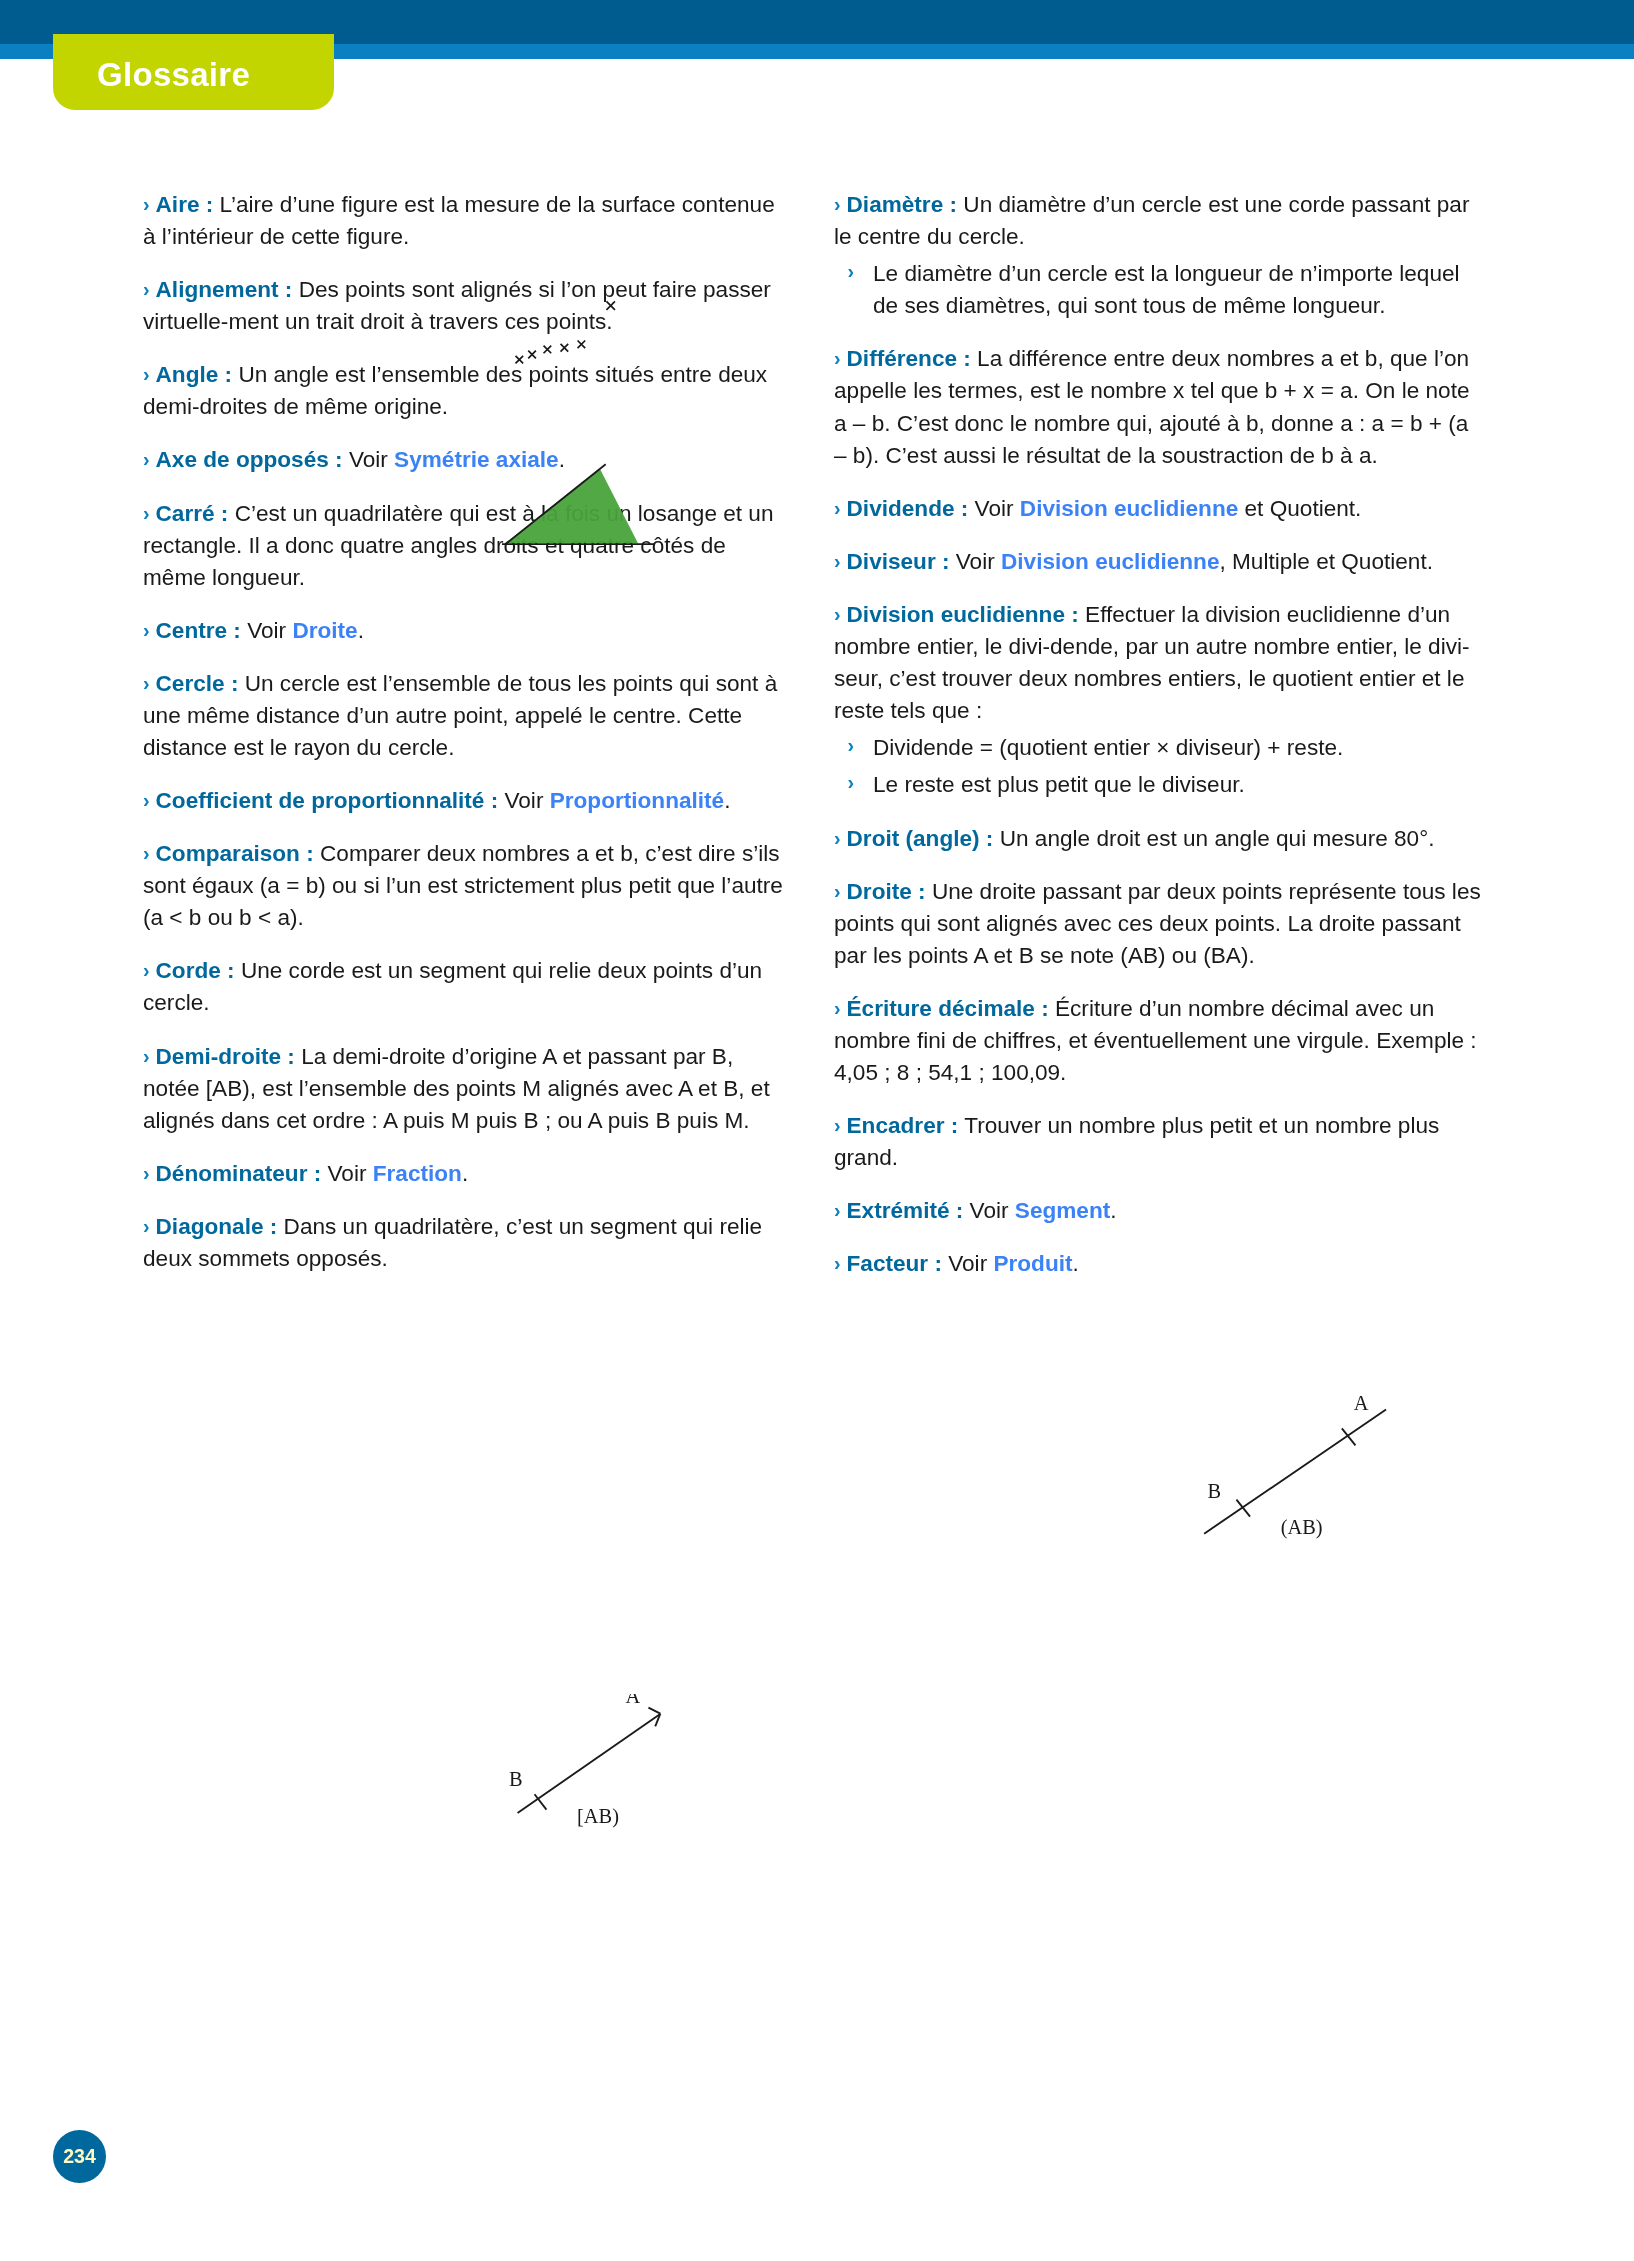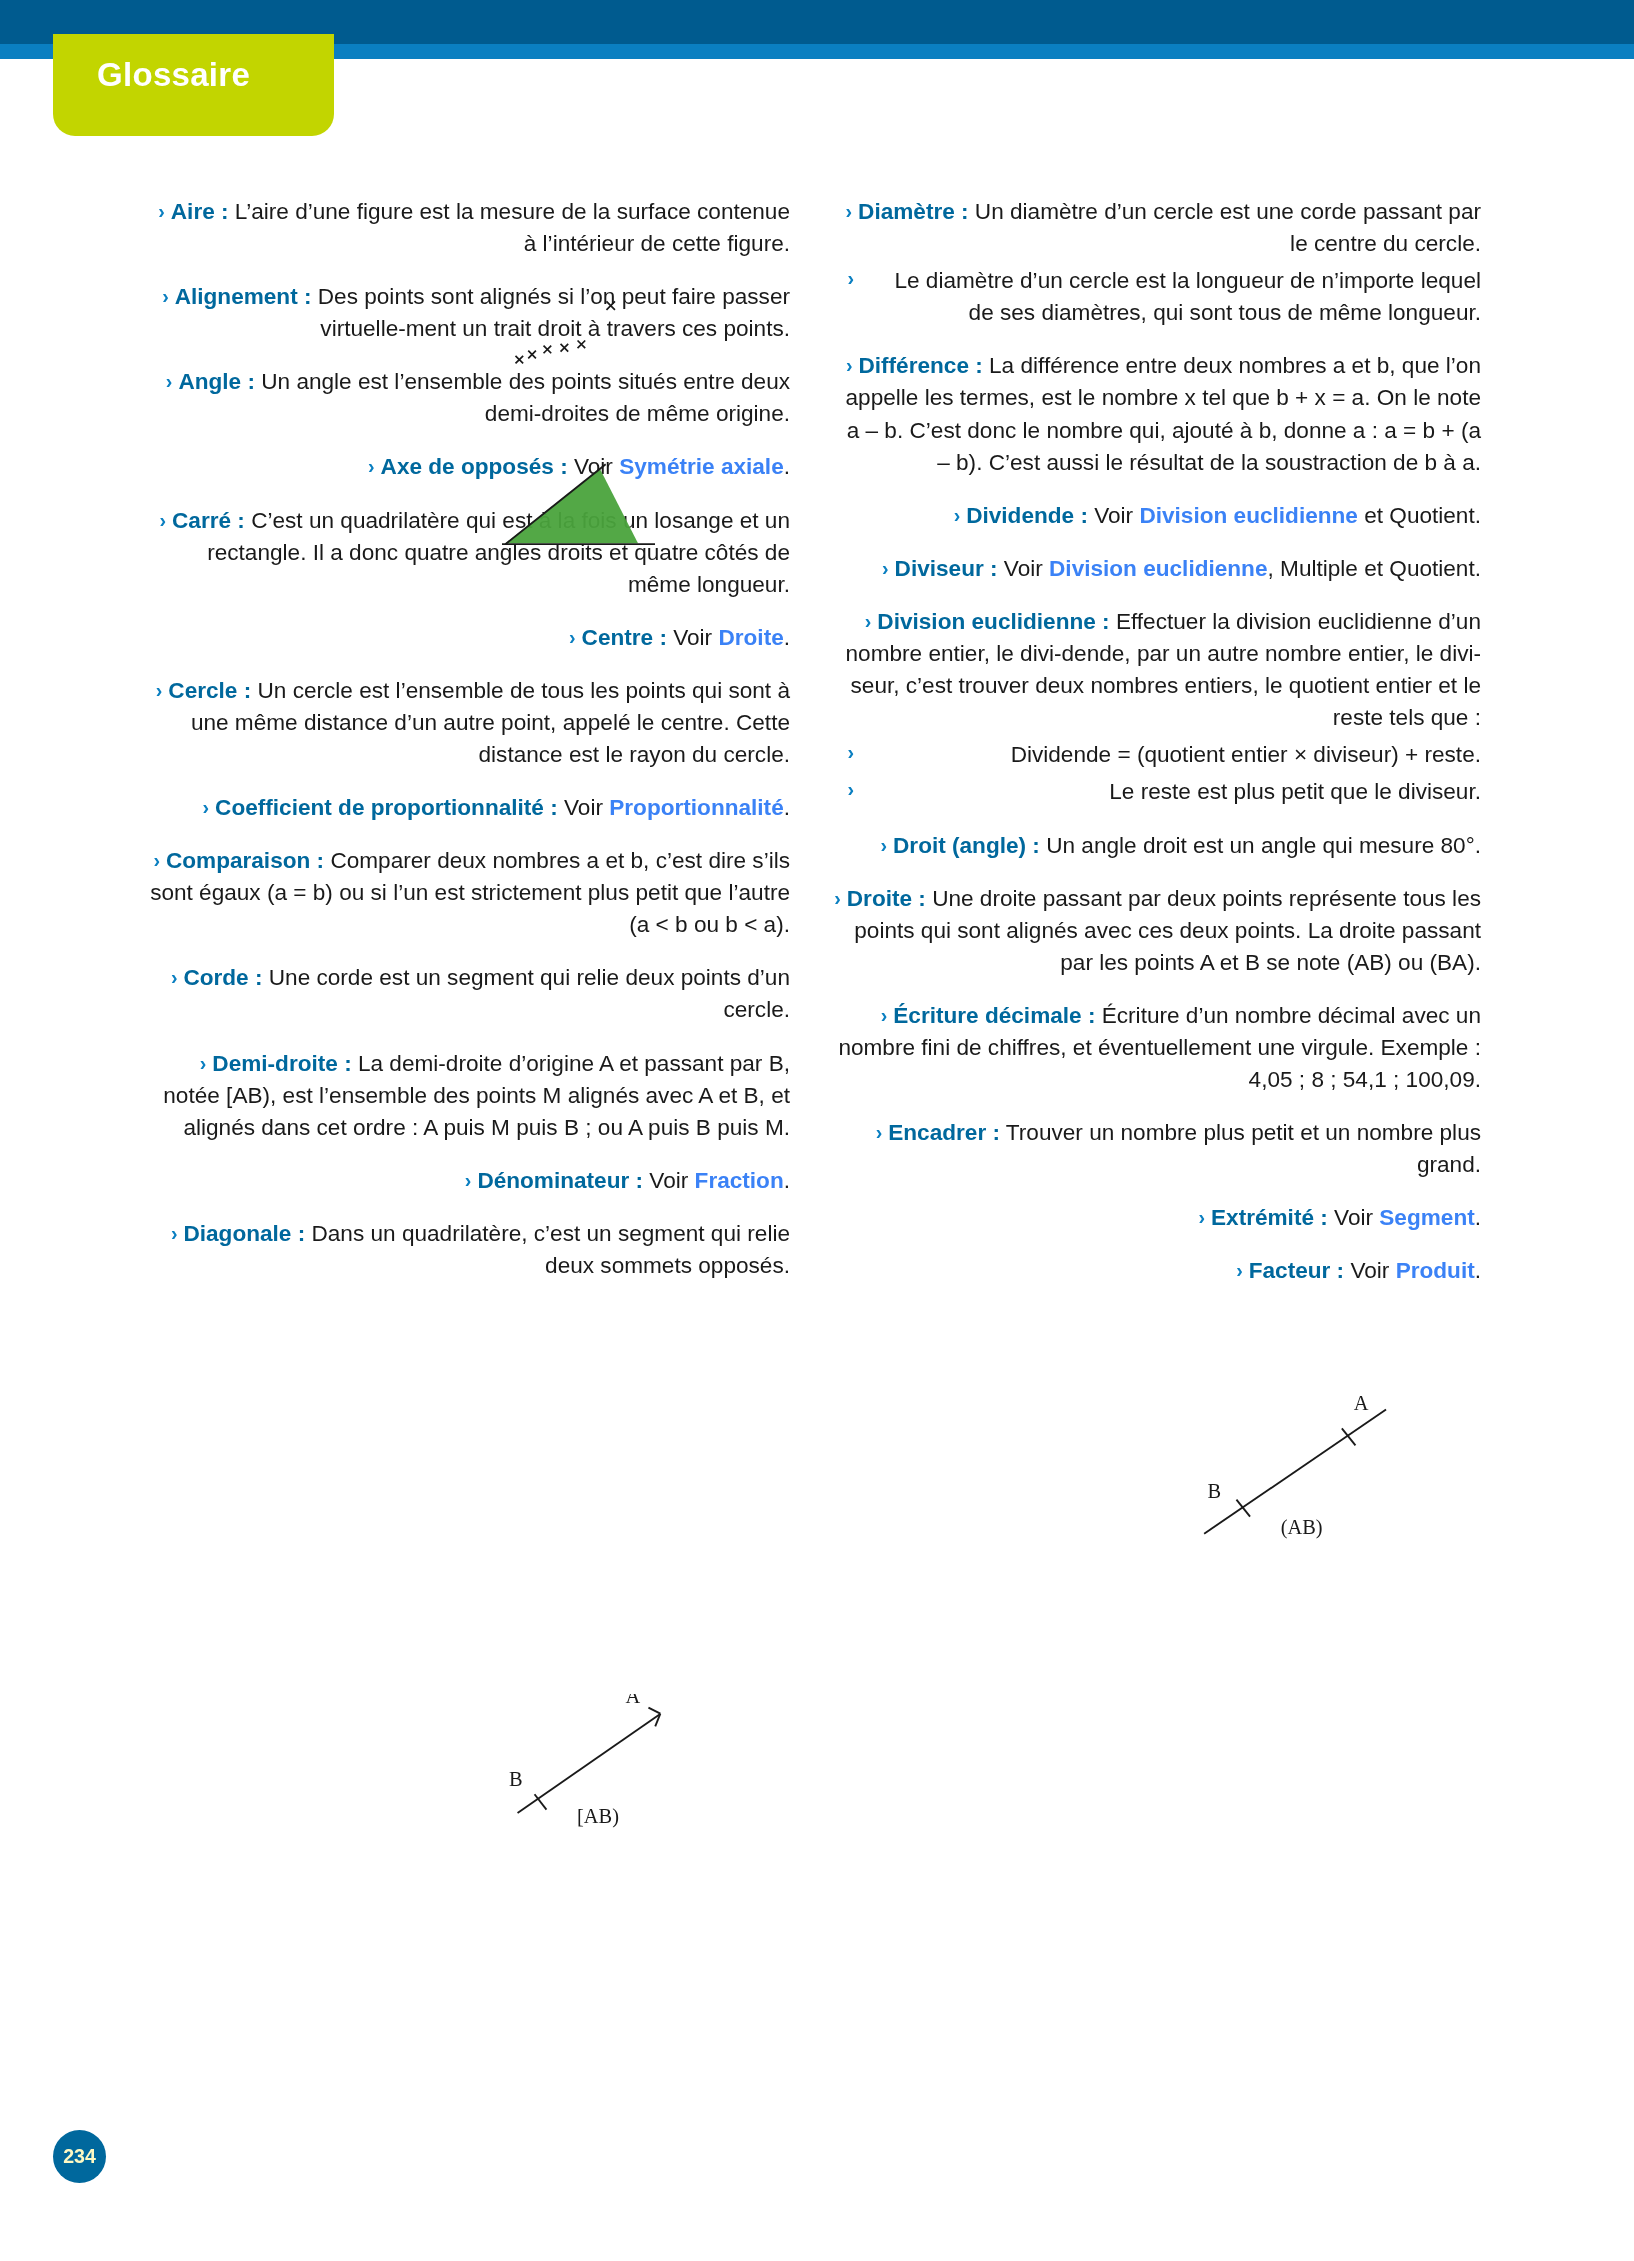--- a/index.html
+++ b/index.html
@@ -30,44 +30,43 @@
     height: 15.3px;
     background: #0a7fc1;
   }
 
   
   .glossaire-tab {
     position: absolute;
     top: 34px;
     left: 53px;
     width: 281px;
-    height: 102px;
+    height: 76px;
     background: #c2d500;
     border-radius: 0 0 22px 22px;
     box-sizing: border-box;
   }
   .glossaire-tab .label {
     position: absolute;
     left: 44px;
     top: 22px;
     font-size: 33px;
     font-weight: bold;
     color: #ffffff;
     letter-spacing: 0.3px;
   }
 
   
   .col {
     position: absolute;
-    top: 196px;
+    top: 189px;
     width: 647px;
     font-size: 22.6px;
     line-height: 1.42;
     color: #1a1a1a;
-    text-align: right;
   }
   .col-left { left: 143px; }
   .col-right { left: 834px; }
 
   .entry {
     margin-bottom: 21px;
     position: relative;
   }
   .entry p { margin: 0; }
 

